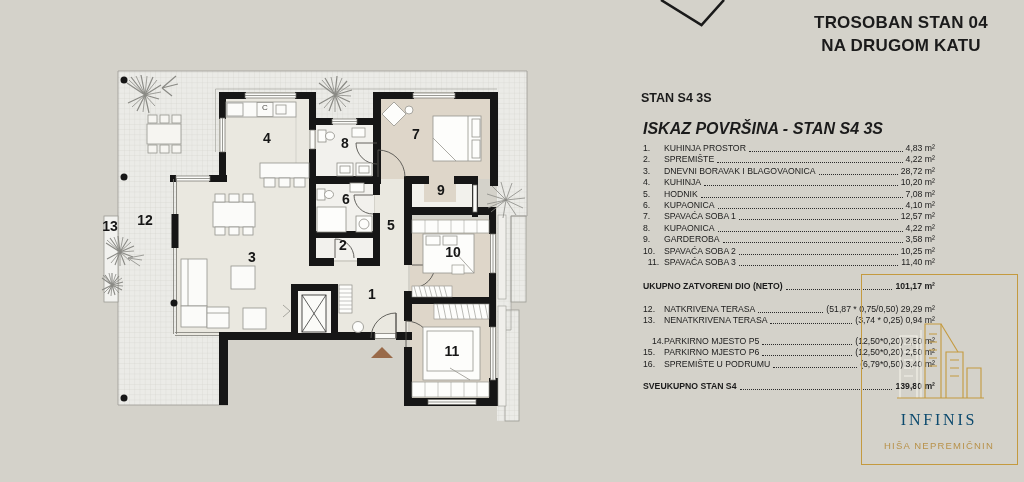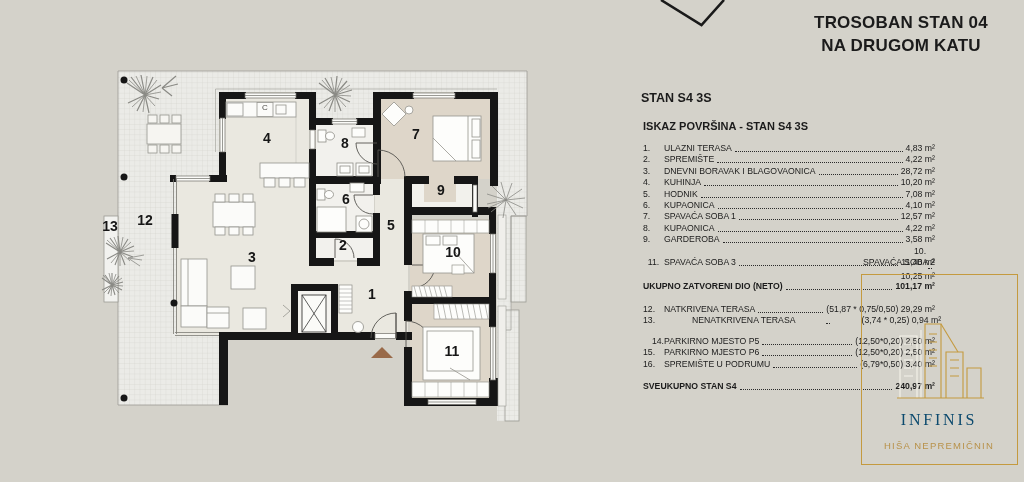--- a/index.html
+++ b/index.html
@@ -436,25 +436,25 @@
 </svg>
 
 <svg class="abs" style="left:640px;top:0" width="120" height="40" viewBox="0 0 120 40">
 <path d="M21 0 L61.5 25 L84 0" fill="none" stroke="#1a1a1a" stroke-width="2.6"></path>
 </svg>
 
 <div class="abs bold" style="left:760px;top:12px;width:282px;text-align:center;font-size:17px;line-height:22.5px;letter-spacing:0.2px;">TROSOBAN STAN 04<br>NA DRUGOM KATU</div>
 
 <div class="abs bold" style="left:641px;top:91px;font-size:12.5px;">STAN S4 3S</div>
 
-<div class="abs bold" style="left:643px;top:120px;font-size:11px;">ISKAZ POVRŠINA - STAN S4 3S</div>
+<div class="abs bold" style="left:643px;top:120px;font-size:16px;font-style:italic;">ISKAZ POVRŠINA - STAN S4 3S</div>
 
 <div class="row" style="top:143px;">
     <span class="n">1.</span>
-    <span>ULAZNI TERASA</span>
+    <span>KUHINJA PROSTOR</span>
     <span class="dots"></span>
     <span>4,83 m²</span>
   </div>
 <div class="row" style="top:154.4px;">
     <span class="n">2.</span>
     <span>SPREMIŠTE</span>
     <span class="dots"></span>
     <span>4,22 m²</span>
   </div>
 <div class="row" style="top:165.8px;">
@@ -492,21 +492,21 @@
     <span>KUPAONICA</span>
     <span class="dots"></span>
     <span>4,22 m²</span>
   </div>
 <div class="row" style="top:234.2px;">
     <span class="n">9.</span>
     <span>GARDEROBA</span>
     <span class="dots"></span>
     <span>3,58 m²</span>
   </div>
-<div class="row" style="top:245.6px;flex-direction:column;">
+<div class="row" style="top:245.6px;">
     <span class="n">10.</span>
     <span>SPAVAĆA SOBA 2</span>
     <span class="dots"></span>
     <span>10,25 m²</span>
   </div>
 <div class="row" style="top:257px;text-align:center;">
     <span class="n">11.</span>
     <span>SPAVAĆA SOBA 3</span>
     <span class="dots"></span>
     <span>11,40 m²</span>
@@ -517,21 +517,21 @@
     <span class="dots"></span>
     <span>101,17 m²</span>
   </div>
 
 <div class="row" style="top:304px;justify-content:space-between;">
     <span class="n">12.</span>
     <span>NATKRIVENA TERASA</span>
     <span class="dots"></span>
     <span>(51,87 * 0,75/0,50) 29,29 m²</span>
   </div>
-<div class="row" style="top:314.5px;gap:28px;">
+<div class="row" style="top:314.5px;">
     <span class="n">13.</span>
     <span>NENATKRIVENA TERASA</span>
     <span class="dots"></span>
     <span>(3,74 * 0,25) 0,94 m²</span>
   </div>
 
 <div class="row" style="top:335.5px;text-align:right;">
     <span class="n">14.</span>
     <span>PARKIRNO MJESTO P5</span>
     <span class="dots"></span>
@@ -546,21 +546,21 @@
 <div class="row" style="top:359px;">
     <span class="n">16.</span>
     <span>SPREMIŠTE U PODRUMU</span>
     <span class="dots"></span>
     <span>(6,79*0,50) 3,40 m²</span>
   </div>
 
 <div class="row bold" style="top:381px;">
     <span>SVEUKUPNO STAN S4</span>
     <span class="dots"></span>
-    <span>240,97 m²</span>
+    <span>139,80 m²</span>
   </div>
 
 <div class="abs" style="left:861px;top:274px;width:155px;height:189px;border:1.6px solid #c49a3f;"></div>
 
 <svg class="abs" style="left:890px;top:318px" width="100" height="84" viewBox="0 0 100 84">
 <g fill="none" stroke="#f4f2ea" stroke-width="1.1">
 <path d="M10 80V18H27V80"></path>
 <path d="M14 26H23M14 34H23M14 42H23M14 50H23M14 58H23"></path>
 <path d="M31 80V12"></path>
 </g>

